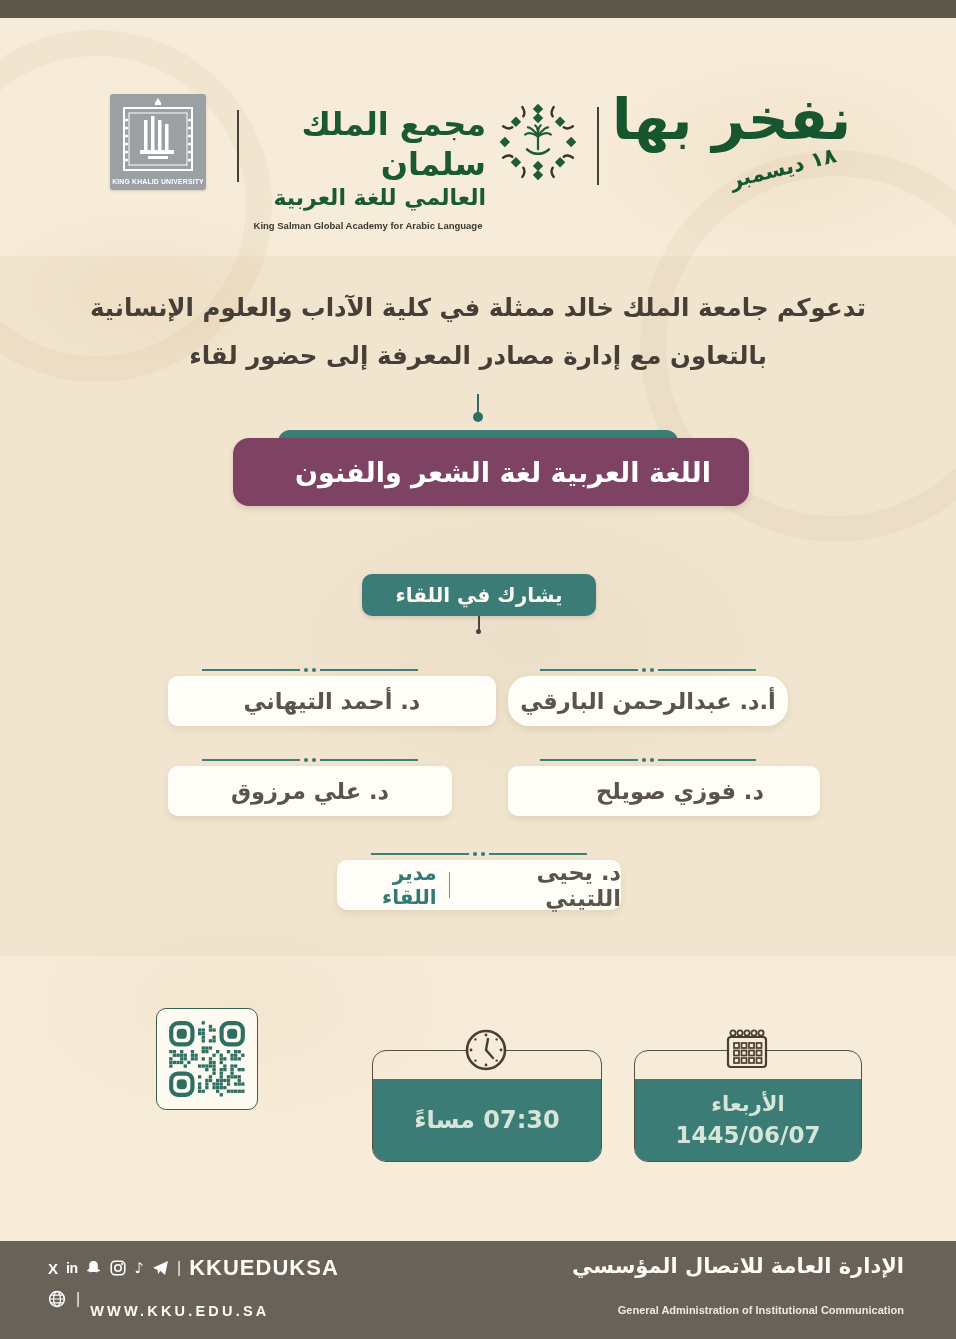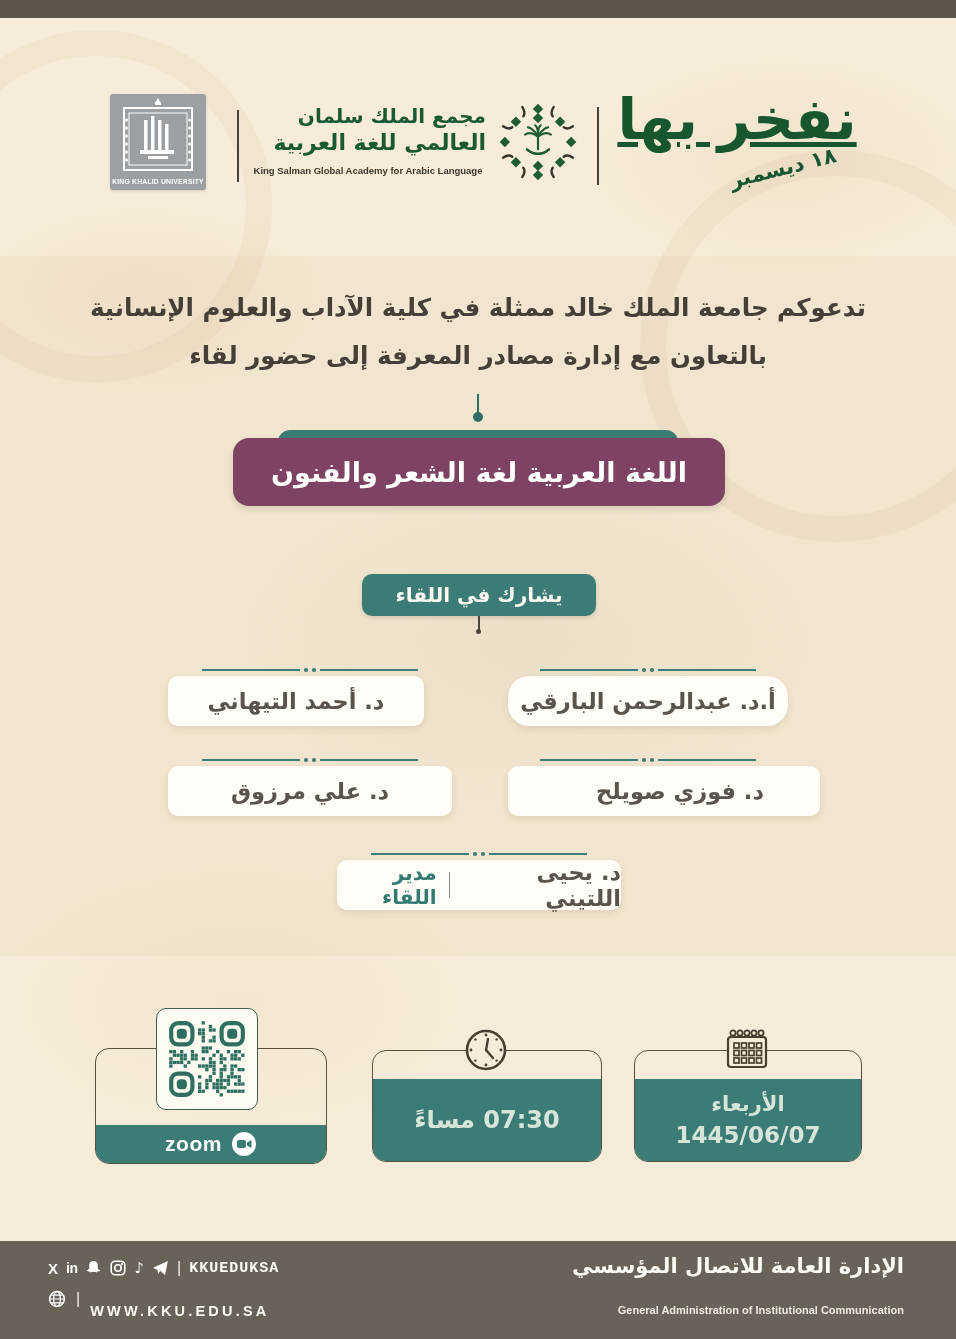--- a/index.html
+++ b/index.html
@@ -17,43 +17,43 @@
       radial-gradient(360px 200px at 25% 75%, rgba(201,169,111,.08), transparent 70%);}
   .wm{position:absolute;border:26px solid rgba(170,135,80,.07);border-radius:50%;}
 
   
   .kku-logo{position:absolute;left:110px;top:94px;width:96px;height:96px;background:#9aa0a4;
             border-radius:3px;box-shadow:0 1px 3px rgba(0,0,0,.15);}
   .kku-cap{position:absolute;left:0;right:0;bottom:5px;text-align:center;color:#fff;
            font-family:"Liberation Sans",sans-serif;font-weight:bold;font-size:6.8px;letter-spacing:.2px;}
   .vdiv{position:absolute;width:1.5px;background:#45423a;}
   .academy{position:absolute;left:250px;top:104px;width:236px;direction:rtl;text-align:right;}
-  .ac-ar1{font-size:20px;font-weight:bold;color:#1a5a33;line-height:1.25;}
+  .ac-ar1{font-size:32px;font-weight:bold;color:#1a5a33;line-height:1.25;}
   .ac-ar2{font-size:22px;font-weight:bold;color:#1a5a33;line-height:1.3;}
   .ac-en{direction:ltr;text-align:center;font-family:"Liberation Sans",sans-serif;font-weight:bold;
          font-size:9.5px;color:#3b382f;margin-top:7px;white-space:nowrap;}
   .ornament{position:absolute;left:492px;top:96px;width:92px;height:92px;}
-  .motto{position:absolute;left:612px;top:86px;width:250px;text-align:center;direction:rtl;
-         font-size:57px;font-weight:bold;color:#17562f;white-space:nowrap;text-decoration:underline;}
+  .motto{position:absolute;left:612px;top:86px;width:250px;text-align:left;direction:rtl;
+         font-size:57px;font-weight:bold;color:#17562f;white-space:nowrap;}
   .motto-date{position:absolute;left:703px;top:156px;width:160px;text-align:center;direction:rtl;
          font-size:21px;font-weight:bold;color:#17562f;transform:rotate(-14deg);white-space:nowrap;}
 
   
   .invite{position:absolute;left:40px;width:876px;text-align:center;direction:rtl;
           font-size:24.5px;font-weight:bold;color:#463f37;}
 
   
   .conn-line{position:absolute;background:#2e6e66;}
   .conn-dot{position:absolute;border-radius:50%;background:#2e6e66;}
 
   
   .underlay{position:absolute;left:278px;top:430px;width:400px;height:34px;border-radius:12px;background:#3c7c76;}
   .title-banner{position:absolute;left:233px;top:438px;width:492px;height:68px;border-radius:16px;
       background:#7e4262;display:flex;align-items:center;justify-content:center;direction:rtl;
-      color:#fff;font-size:27px;font-weight:bold;box-shadow:0 3px 6px rgba(0,0,0,.12);}
+      color:#fff;font-size:27px;font-weight:bold;box-shadow:0 3px 6px rgba(0,0,0,.12);padding-left:24px;}
 
   
   .part-label{position:absolute;left:362px;top:574px;width:234px;height:42px;border-radius:10px;
       background:#3c7c76;display:flex;align-items:center;justify-content:center;direction:rtl;
       color:#fdfaf2;font-size:20px;font-weight:bold;box-shadow:0 2px 4px rgba(0,0,0,.12);}
 
   
   .deco{position:absolute;width:216px;display:flex;align-items:center;gap:4px;}
   .dl{flex:1;height:1.6px;background:#3e7d78;}
   .dd{width:3.6px;height:3.6px;border-radius:50%;background:#3e7d78;}
@@ -74,21 +74,21 @@
        display:flex;align-items:center;justify-content:center;gap:9px;}
   .zoomtxt{color:#fff;font-family:"Liberation Sans",sans-serif;font-weight:bold;font-size:21px;letter-spacing:.5px;}
   .qrbox{position:absolute;left:156px;top:1008px;width:102px;height:102px;background:#fdfaf1;
        border:1.6px solid #3a5f51;border-radius:10px;padding:5px;box-sizing:border-box;}
   .float-icon{position:absolute;}
 
   
   .footer{position:absolute;left:0;top:1241px;width:956px;height:98px;background:#696259;}
   .socrow{position:absolute;left:48px;top:1257px;display:flex;align-items:center;gap:8px;height:22px;}
   .socrow .sep,.webrow .sep{color:#f4f0e8;font-size:16px;font-family:"Liberation Sans",sans-serif;}
-  .handle{color:#fdfbf5;font-family:Liberation Mono, monospace;font-weight:bold;font-size:15px;letter-spacing:1px;}
+  .handle{color:#fdfbf5;font-family:Liberation Sans, sans-serif;font-weight:bold;font-size:22px;letter-spacing:1px;}
   .webrow{position:absolute;left:48px;top:1288px;display:flex;align-items:center;gap:10px;height:22px;}
   .website{color:#fdfbf5;font-family:"Liberation Sans",sans-serif;font-weight:bold;font-size:14.5px;letter-spacing:3.2px;margin-top:24px;}
   .xtxt{color:#fff;font-family:"Liberation Sans",sans-serif;font-weight:bold;font-size:15px;}
   .intxt{color:#fff;font-family:"Liberation Sans",sans-serif;font-weight:bold;font-size:14px;letter-spacing:-.5px;}
   .notetxt{color:#fff;font-size:15px;}
   .dept-ar{position:absolute;right:52px;top:1254px;direction:rtl;color:#fdfbf5;font-size:21px;font-weight:bold;}
   .dept-en{position:absolute;right:52px;top:1292px;color:#efe9de;font-family:"Liberation Sans",sans-serif;
            font-weight:bold;font-size:11px;margin-top:12px;}
 </style>
 </head>
@@ -208,21 +208,21 @@
   <div class="ncard" style="left:508px;top:676px;width:280px;border-radius:21px;">
     <span>أ.د. عبدالرحمن البارقي</span>
   </div>
 
   <div class="deco" style="left:202px;top:668px;">
       <i class="dl"></i>
       <i class="dd"></i>
       <i class="dd"></i>
       <i class="dl"></i>
     </div>
-  <div class="ncard" style="left:168px;top:676px;width:256px;">
+  <div class="ncard" style="left:168px;top:676px;width:328px;">
     <span>د. أحمد التيهاني</span>
   </div>
 
   <div class="deco" style="left:540px;top:758px;">
       <i class="dl"></i>
       <i class="dd"></i>
       <i class="dd"></i>
       <i class="dl"></i>
     </div>
   <div class="ncard" style="left:508px;top:766px;width:280px;padding-left:32px;">
@@ -244,30 +244,20 @@
       <i class="dd"></i>
       <i class="dd"></i>
       <i class="dl"></i>
     </div>
   <div class="ncard" style="left:337px;top:860px;width:284px;">
     <span>د. يحيى اللتيني</span>
     <span class="nsep"></span>
     <span class="role">مدير اللقاء</span>
   </div>
 
-  <div class="icard" style="left:95px;top:1048px;width:230px;height:114px;">
-    <div class="zoombar">
-      <span class="zoomtxt">zoom</span>
-      <svg width="26" height="26" viewBox="0 0 26 26">
-        <circle cx="13" cy="13" r="12" fill="#fff"></circle>
-        <rect x="6" y="9" width="9" height="8" rx="2" fill="#3c7c76"></rect>
-        <path d="M16 11.5 L20.5 9 v8 L16 14.5 z" fill="#3c7c76"></path>
-      </svg>
-    </div>
-  </div>
   <div class="qrbox"><svg viewBox="0 0 25 25" width="100%" height="100%" fill="#2e6f62">
         <rect x="11" y="2" width="0.92" height="0.92"></rect>
         <rect x="13" y="3" width="0.92" height="0.92"></rect>
         <rect x="10" y="4" width="0.92" height="0.92"></rect>
         <rect x="11" y="4" width="0.92" height="0.92"></rect>
         <rect x="13" y="4" width="0.92" height="0.92"></rect>
         <rect x="14" y="4" width="0.92" height="0.92"></rect>
         <rect x="10" y="5" width="0.92" height="0.92"></rect>
         <rect x="11" y="5" width="0.92" height="0.92"></rect>
         <rect x="11" y="6" width="0.92" height="0.92"></rect>

